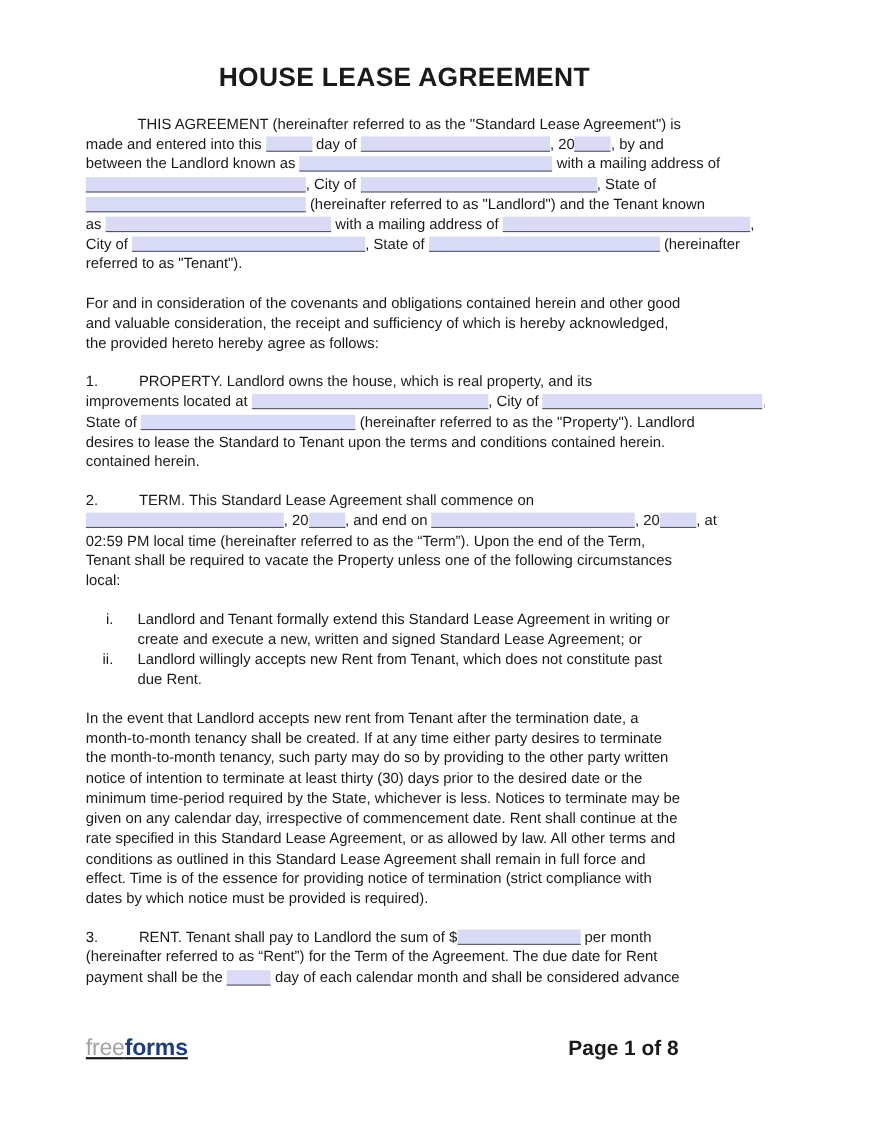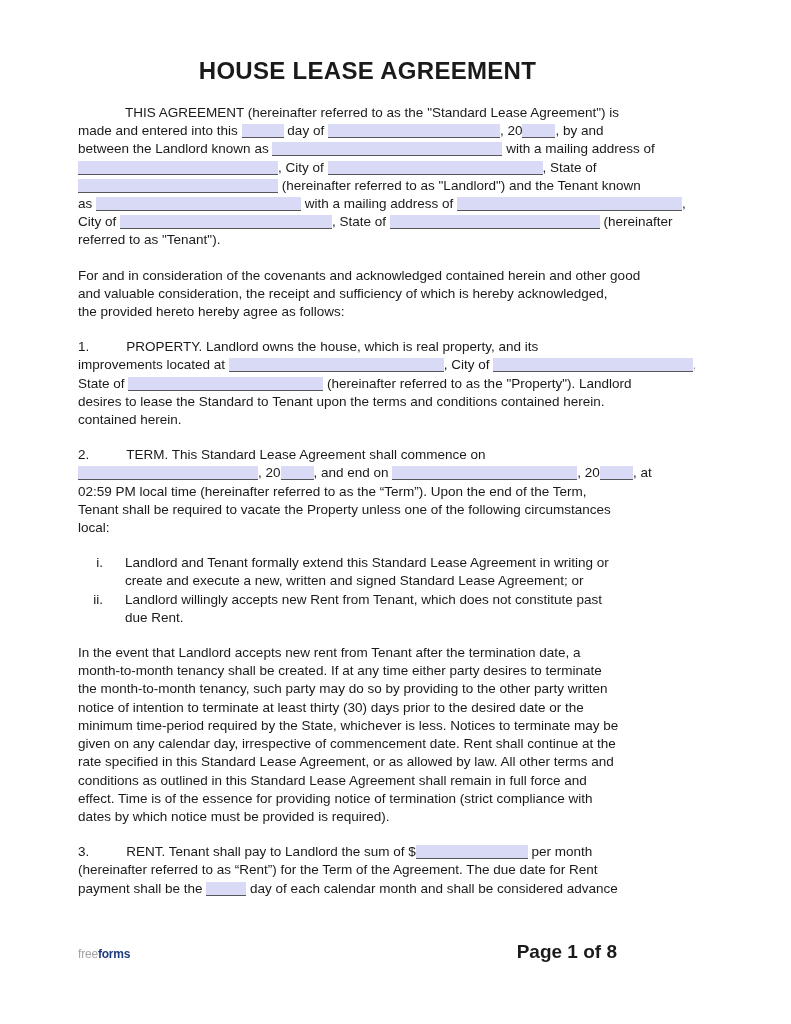--- a/index.html
+++ b/index.html
@@ -47,21 +47,21 @@
   .li-gap { display: inline-block; width: 22px; }
   .footer {
     position: absolute;
     left: 78px;
     right: 78px;
     top: 941px;
     display: flex;
     justify-content: space-between;
     align-items: baseline;
   }
-  .brand { font-size: 12px; letter-spacing: -0.2px; }
+  .brand { font-size: 21px; letter-spacing: -0.2px; text-decoration: underline; }
   .brand-free { color: var(--brand-gray); font-weight: 400; }
   .brand-forms { color: var(--brand-blue); font-weight: 700; }
   .page-label { font-size: 19px; color: var(--text-color); font-weight: bold; }
 </style>
 </head>
 <body>
 
 <div class="page">
   <h1 class="doc-title">HOUSE LEASE AGREEMENT</h1>
   <div>
@@ -69,21 +69,21 @@
         <div class="line"><span class="tab" style="width: 47px;"></span><span class="bold">THIS AGREEMENT</span><span> (hereinafter referred to as the "Standard Lease Agreement") is</span></div>
         <div class="line"><span>made and entered into this </span><span class="field" style="width: 42px;"></span><span> day of </span><span class="field" style="width: 172px;"></span><span>, 20</span><span class="field" style="width: 33px;"></span><span>, by and</span></div>
         <div class="line"><span>between the Landlord known as </span><span class="field" style="width: 230px;"></span><span> with a mailing address of</span></div>
         <div class="line"><span class="field" style="width: 200px;"></span><span>, City of </span><span class="field" style="width: 215px;"></span><span>, State of</span></div>
         <div class="line"><span class="field" style="width: 200px;"></span><span> (hereinafter referred to as "Landlord") and the Tenant known</span></div>
         <div class="line"><span>as </span><span class="field" style="width: 205px;"></span><span> with a mailing address of </span><span class="field" style="width: 225px;"></span><span>,</span></div>
         <div class="line"><span>City of </span><span class="field" style="width: 212px;"></span><span>, State of </span><span class="field" style="width: 210px;"></span><span> (hereinafter</span></div>
         <div class="line"><span>referred to as "Tenant").</span></div>
       </div>
       <div class="block">
-        <div class="line"><span>For and in consideration of the covenants and acknowledged contained herein and other good</span></div>
+        <div class="line"><span>For and in consideration of the covenants and obligations contained herein and other good</span></div>
         <div class="line"><span>and valuable consideration, the receipt and sufficiency of which is hereby acknowledged,</span></div>
         <div class="line"><span>the provided hereto hereby agree as follows:</span></div>
       </div>
       <div class="block">
         <div class="line"><span>1.</span><span class="tab" style="width: 37px;"></span><span class="bold">PROPERTY</span><span>. Landlord owns the house, which is real property, and its</span></div>
         <div class="line"><span>improvements located at </span><span class="field" style="width: 215px;"></span><span>, City of </span><span class="field" style="width: 200px;"></span><span>,</span></div>
         <div class="line"><span>State of </span><span class="field" style="width: 195px;"></span><span> (hereinafter referred to as the "Property"). Landlord</span></div>
         <div class="line"><span>desires to lease the Standard to Tenant upon the terms and conditions contained herein.</span></div>
         <div class="line"><span>contained herein.</span></div>
       </div>

